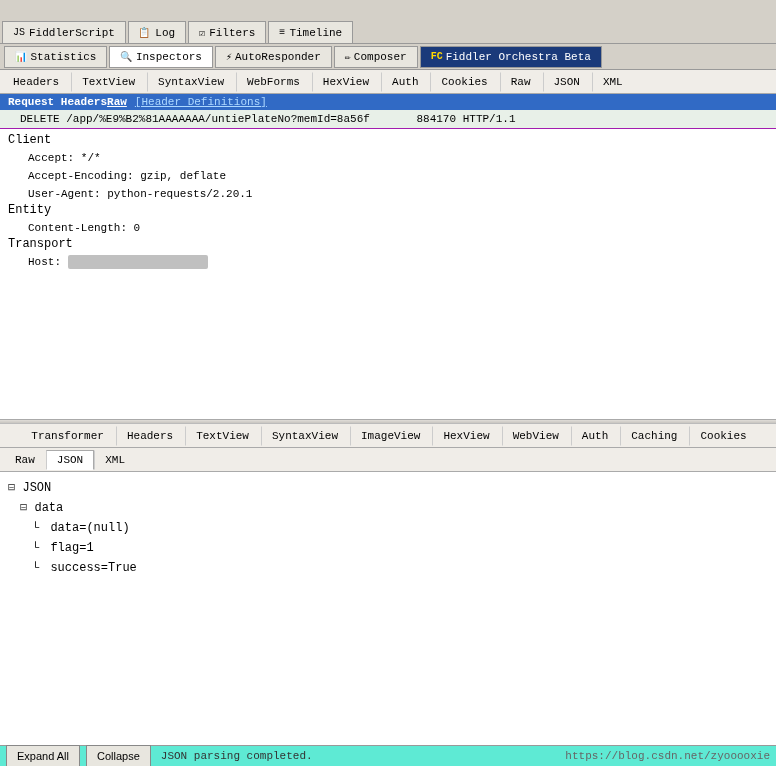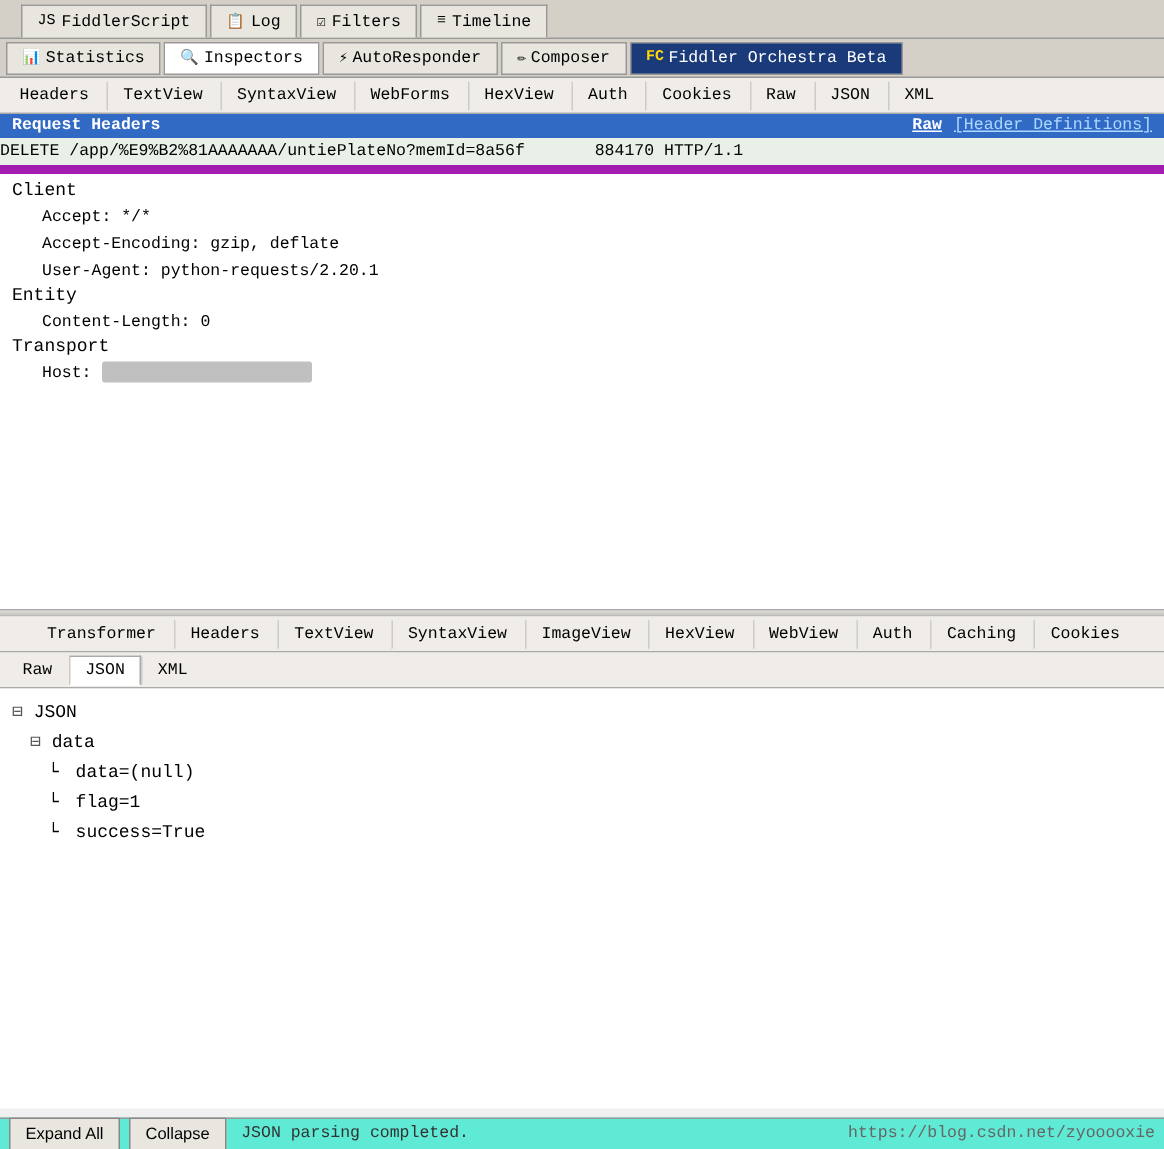--- a/index.html
+++ b/index.html
@@ -1,39 +1,39 @@
 <!DOCTYPE html>
 <html><head>
   <meta charset="utf-8">
   <style>
     * { margin: 0; padding: 0; box-sizing: border-box; }
     body { font-family: 'Courier New', Courier, monospace; font-size: 12px; background: #f0f0f0; color: #000; width: 776px; height: 766px; overflow: hidden; }
 
     
-    .top-tabs { display: flex; background: #d4d0c8; border-bottom: 1px solid #999; height: 26px; align-items: flex-end; padding-left: 14px; }
+    .top-tabs { display: flex; background: #d4d0c8; border-bottom: 1px solid #999; height: 44px; align-items: flex-end; padding-left: 2px; }
     .top-tab { display: flex; align-items: center; padding: 3px 10px; border: 1px solid #999; border-bottom: none; background: #e8e6df; font-size: 11px; cursor: pointer; margin-right: 2px; height: 22px; gap: 4px; }
     .top-tab-icon { font-size: 10px; }
 
     
     .second-tabs { display: flex; background: #d4d0c8; border-bottom: 1px solid #999; height: 26px; align-items: center; padding-left: 4px; gap: 2px; }
     .second-tab { display: flex; align-items: center; padding: 2px 10px; border: 1px solid #999; background: #e8e6df; font-size: 11px; cursor: pointer; height: 22px; gap: 3px; }
     .second-tab.active { background: #fff; }
 
     
     .sub-tabs { display: flex; background: #f0ede8; border-bottom: 1px solid #aaa; height: 24px; align-items: center; padding-left: 2px; gap: 1px; }
     .sub-tab { padding: 2px 10px; font-size: 11px; cursor: pointer; border: 1px solid transparent; height: 20px; display: flex; align-items: center; }
     .sub-tab + .sub-tab { border-left: 1px solid #ccc; }
 
     
-    .request-headers-bar { background: #316ac5; color: #fff; padding: 2px 8px; font-size: 11px; font-weight: bold; display: flex; justify-content: space-between; align-items: center; }
+    .request-headers-bar { background: #316ac5; color: #fff; padding: 2px 8px; font-size: 11px; font-weight: bold; display: flex; justify-content: flex-start; align-items: center; }
     .request-headers-bar .links { display: flex; gap: 8px; }
     .request-headers-bar .link { color: #add8ff; cursor: pointer; text-decoration: underline; font-size: 11px; font-weight: normal; }
     .request-headers-bar .link.raw { color: #fff; font-weight: bold; }
 
-    .request-line { background: #e8f0e8; border-bottom: 6px solid #a21caf; padding: 3px 0; font-size: 11px; font-family: 'Courier New', monospace; }
+    .request-line { background: #e8f0e8; border-bottom: 1px solid #a21caf; padding: 3px 20px; font-size: 11px; font-family: 'Courier New', monospace; }
 
     
     .header-content { background: #fff; padding: 4px 8px; height: 290px; overflow-y: auto; }
     .header-section-title { font-weight: normal; font-size: 12px; margin-top: 0; margin-bottom: 2px; }
     .header-item { padding-left: 20px; font-size: 11px; font-family: 'Courier New', monospace; line-height: 18px; }
     .host-value { display: inline-block; background: #c0c0c0; width: 140px; height: 14px; vertical-align: middle; border-radius: 2px; }
 
     
     .response-tabs { display: flex; background: #f0ede8; border-bottom: 1px solid #aaa; height: 24px; align-items: center; padding-left: 2px; gap: 1px; justify-content: center; }
     .response-sub-tabs { display: flex; background: #f0ede8; border-bottom: 1px solid #aaa; height: 24px; align-items: center; padding-left: 4px; gap: 0; }

